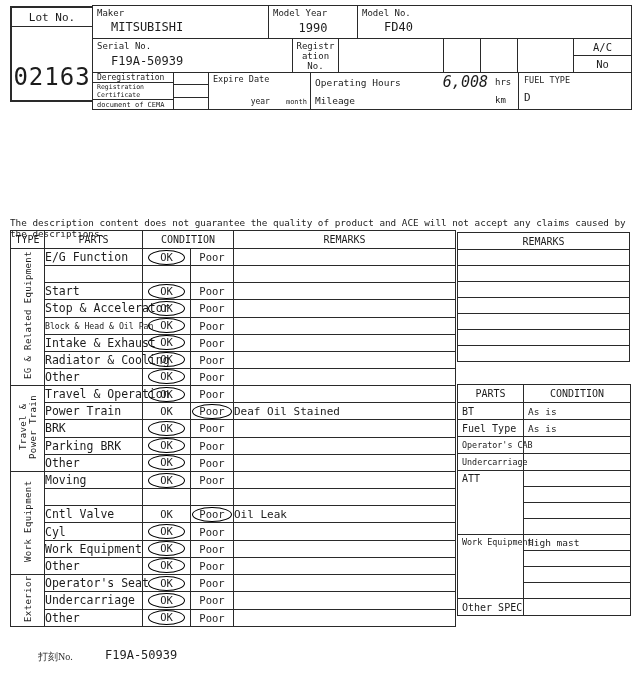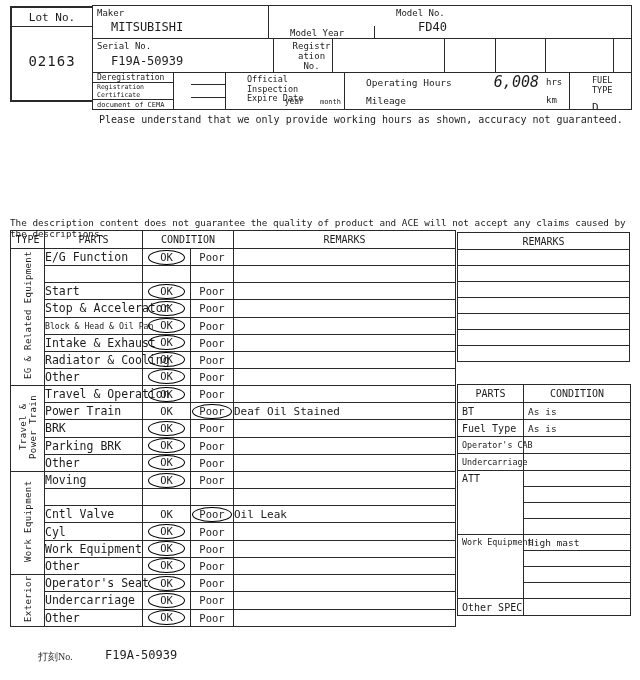--- a/index.html
+++ b/index.html
@@ -3,30 +3,30 @@
 <meta charset="utf-8">
 <style>
   * { box-sizing: border-box; margin: 0; padding: 0; }
   html,body { width:640px; height:680px; background:#ffffff; }
   body { font-family:"DejaVu Sans Mono", monospace; color:#1c1c1c; position:relative; }
   .page { position:relative; width:640px; height:680px; background:#fff; }
 
   
   .lot-box { position:absolute; left:10px; top:6px; width:84px; height:96px; border:2px solid #2a2a2a; }
   .lot-head { height:19px; border-bottom:1px solid #2a2a2a; font-size:11px; display:flex; align-items:center; justify-content:center; }
-  .lot-val { font-size:14px; text-align:center; margin-top:26px; letter-spacing:1px; }
+  .lot-val { font-size:24px; text-align:center; margin-top:36px; letter-spacing:1px; }
 
   
   .htable { position:absolute; left:92px; top:5px; width:540px; border:1.5px solid #2a2a2a; background:#fff; }
-  .hrow { display:flex; width:100%;gap:17px; }
+  .hrow { display:flex; width:100%; }
   .hcell { border-right:1px solid #2a2a2a; position:relative; overflow:hidden; }
   .hcell:last-child { border-right:none; }
   .hlabel { font-size:9px; padding:2px 0 0 4px; display:block; }
   .hrow1 { height:33px; border-bottom:1px solid #2a2a2a; }
-  .c-maker { width:176px; } .c-myear { width:89px;margin-top:20px; } .c-mno { flex:1; }
+  .c-maker { width:176px; } .c-myear { width:89px; } .c-mno { flex:1; }
   .hval { font-size:12px; display:block; }
   .v-maker { margin:2px 0 0 18px; }
   .v-myear { text-align:center; margin-top:3px; }
   .v-mno  { margin:2px 0 0 26px; }
   .hrow2 { height:34px; border-bottom:1px solid #2a2a2a; }
   .c-serial { width:200px; } .c-regno { width:46px; font-size:9px; text-align:center; display:flex; align-items:center; justify-content:center; line-height:10px; word-break:break-word; padding:0 1px; }
   .c-e1 { width:105px; } .c-e2 { width:37px; } .c-e3 { width:37px; } .c-e4 { width:56px; }
   .c-ac { flex:1; display:flex; flex-direction:column; }
   .v-serial { margin:3px 0 0 18px; }
   .ac-half { flex:1; display:flex; align-items:center; justify-content:center; font-size:10.5px; }
@@ -132,21 +132,20 @@
         <div class="dereg-r f-a">Deregistration</div>
         <div class="dereg-r f-b">Registration Certificate</div>
         <div class="dereg-r f-c">document of CEMA</div>
       </div>
       <div class="hcell c-deregblank">
         <div class="dereg-r"></div>
         <div class="dereg-r"></div>
         <div class="dereg-r"></div>
       </div>
       <div class="hcell c-insp">
-        <span class="insp-l">Official Inspection</span>
         <span class="insp-l">Expire Date</span>
         <span class="insp-ym"><span class="yr">year</span><span class="mo">month</span></span>
       </div>
       <div class="hcell c-oph">
         <div class="oph-line">
           <span class="oph-label">Operating Hours</span>
           <span class="oph-val">6,008</span>
           <span class="oph-unit">hrs</span>
         </div>
         <div class="oph-line">
@@ -155,21 +154,20 @@
           <span class="oph-unit">km</span>
         </div>
       </div>
       <div class="hcell c-fuel">
         <span class="fuel-l">FUEL TYPE</span>
         <span class="fuel-v">D</span>
       </div>
     </div>
   </div>
 
-  <div class="notice1">Please understand that we only provide working hours as shown, accuracy not guaranteed.</div>
   <div class="notice2">The description content does not guarantee the quality of product and ACE will not accept any claims caused by the descriptions.</div>
 
   <table class="mtable">
     <colgroup>
         <col style="width:34px">
         <col style="width:98px">
         <col style="width:48px">
         <col style="width:43px">
         <col style="width:222px">
       </colgroup>

